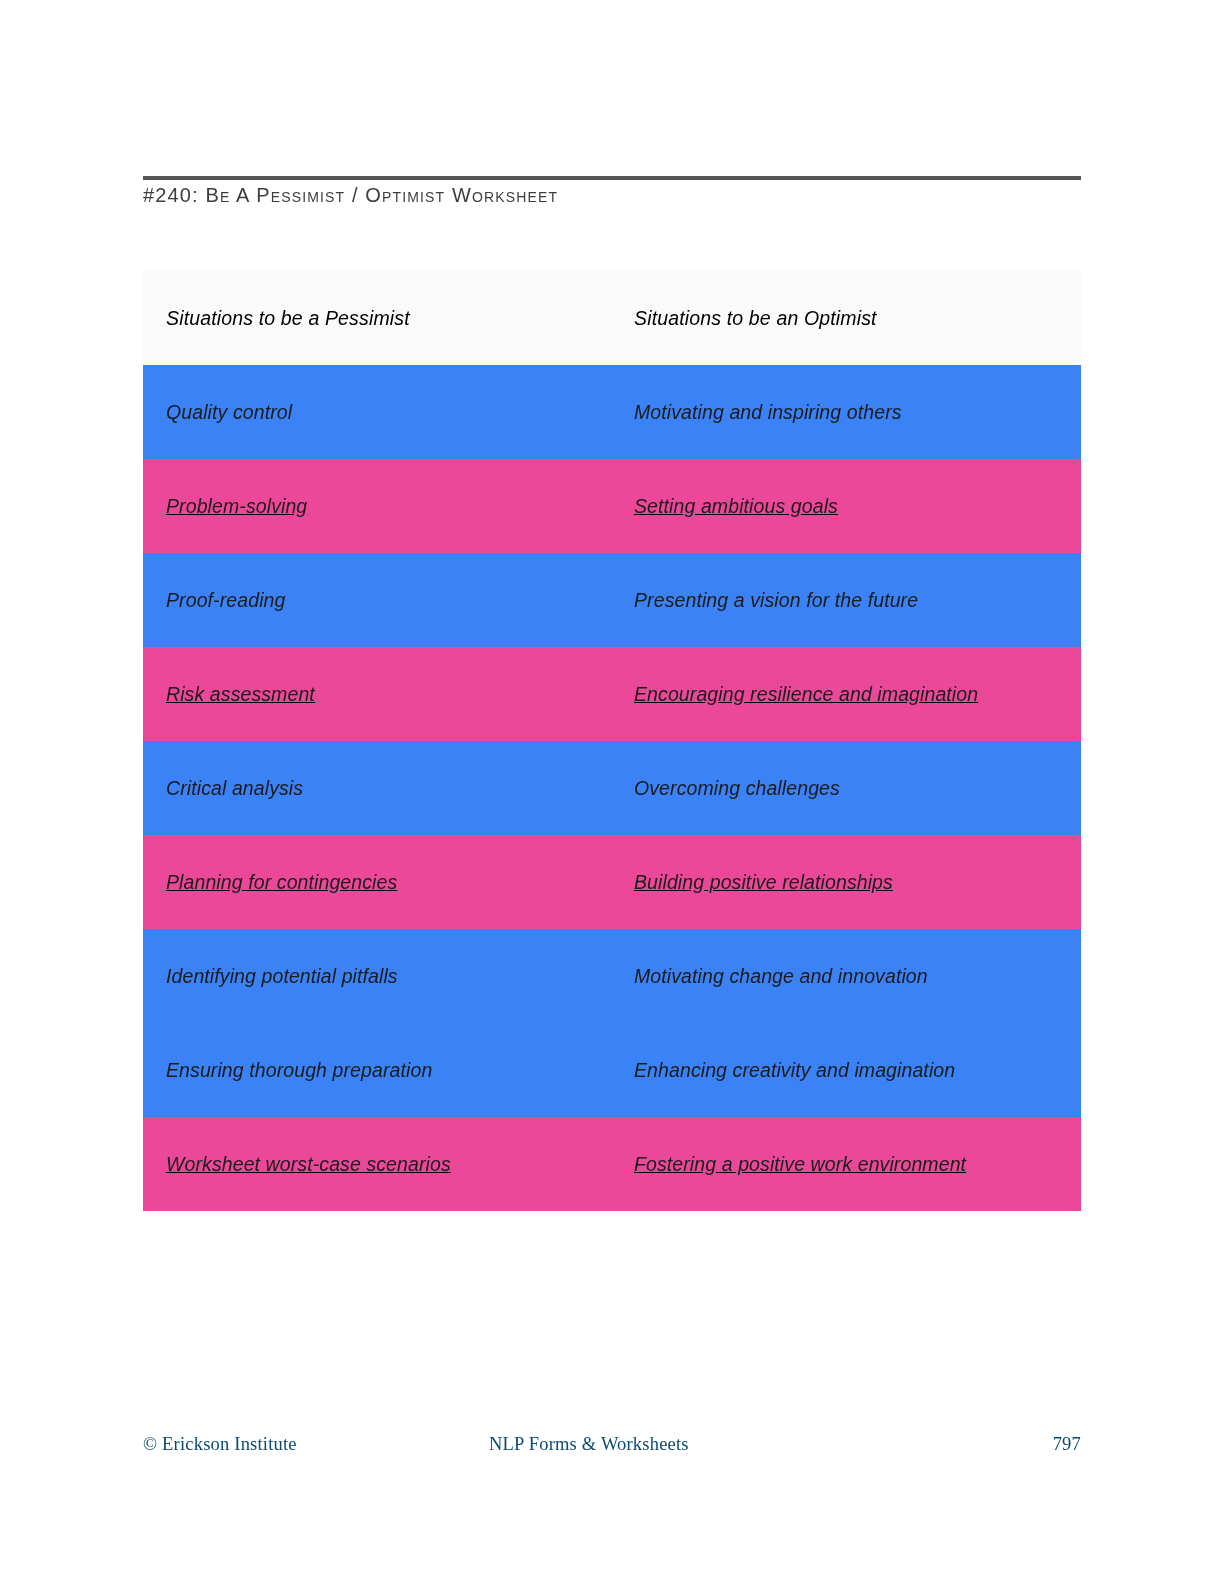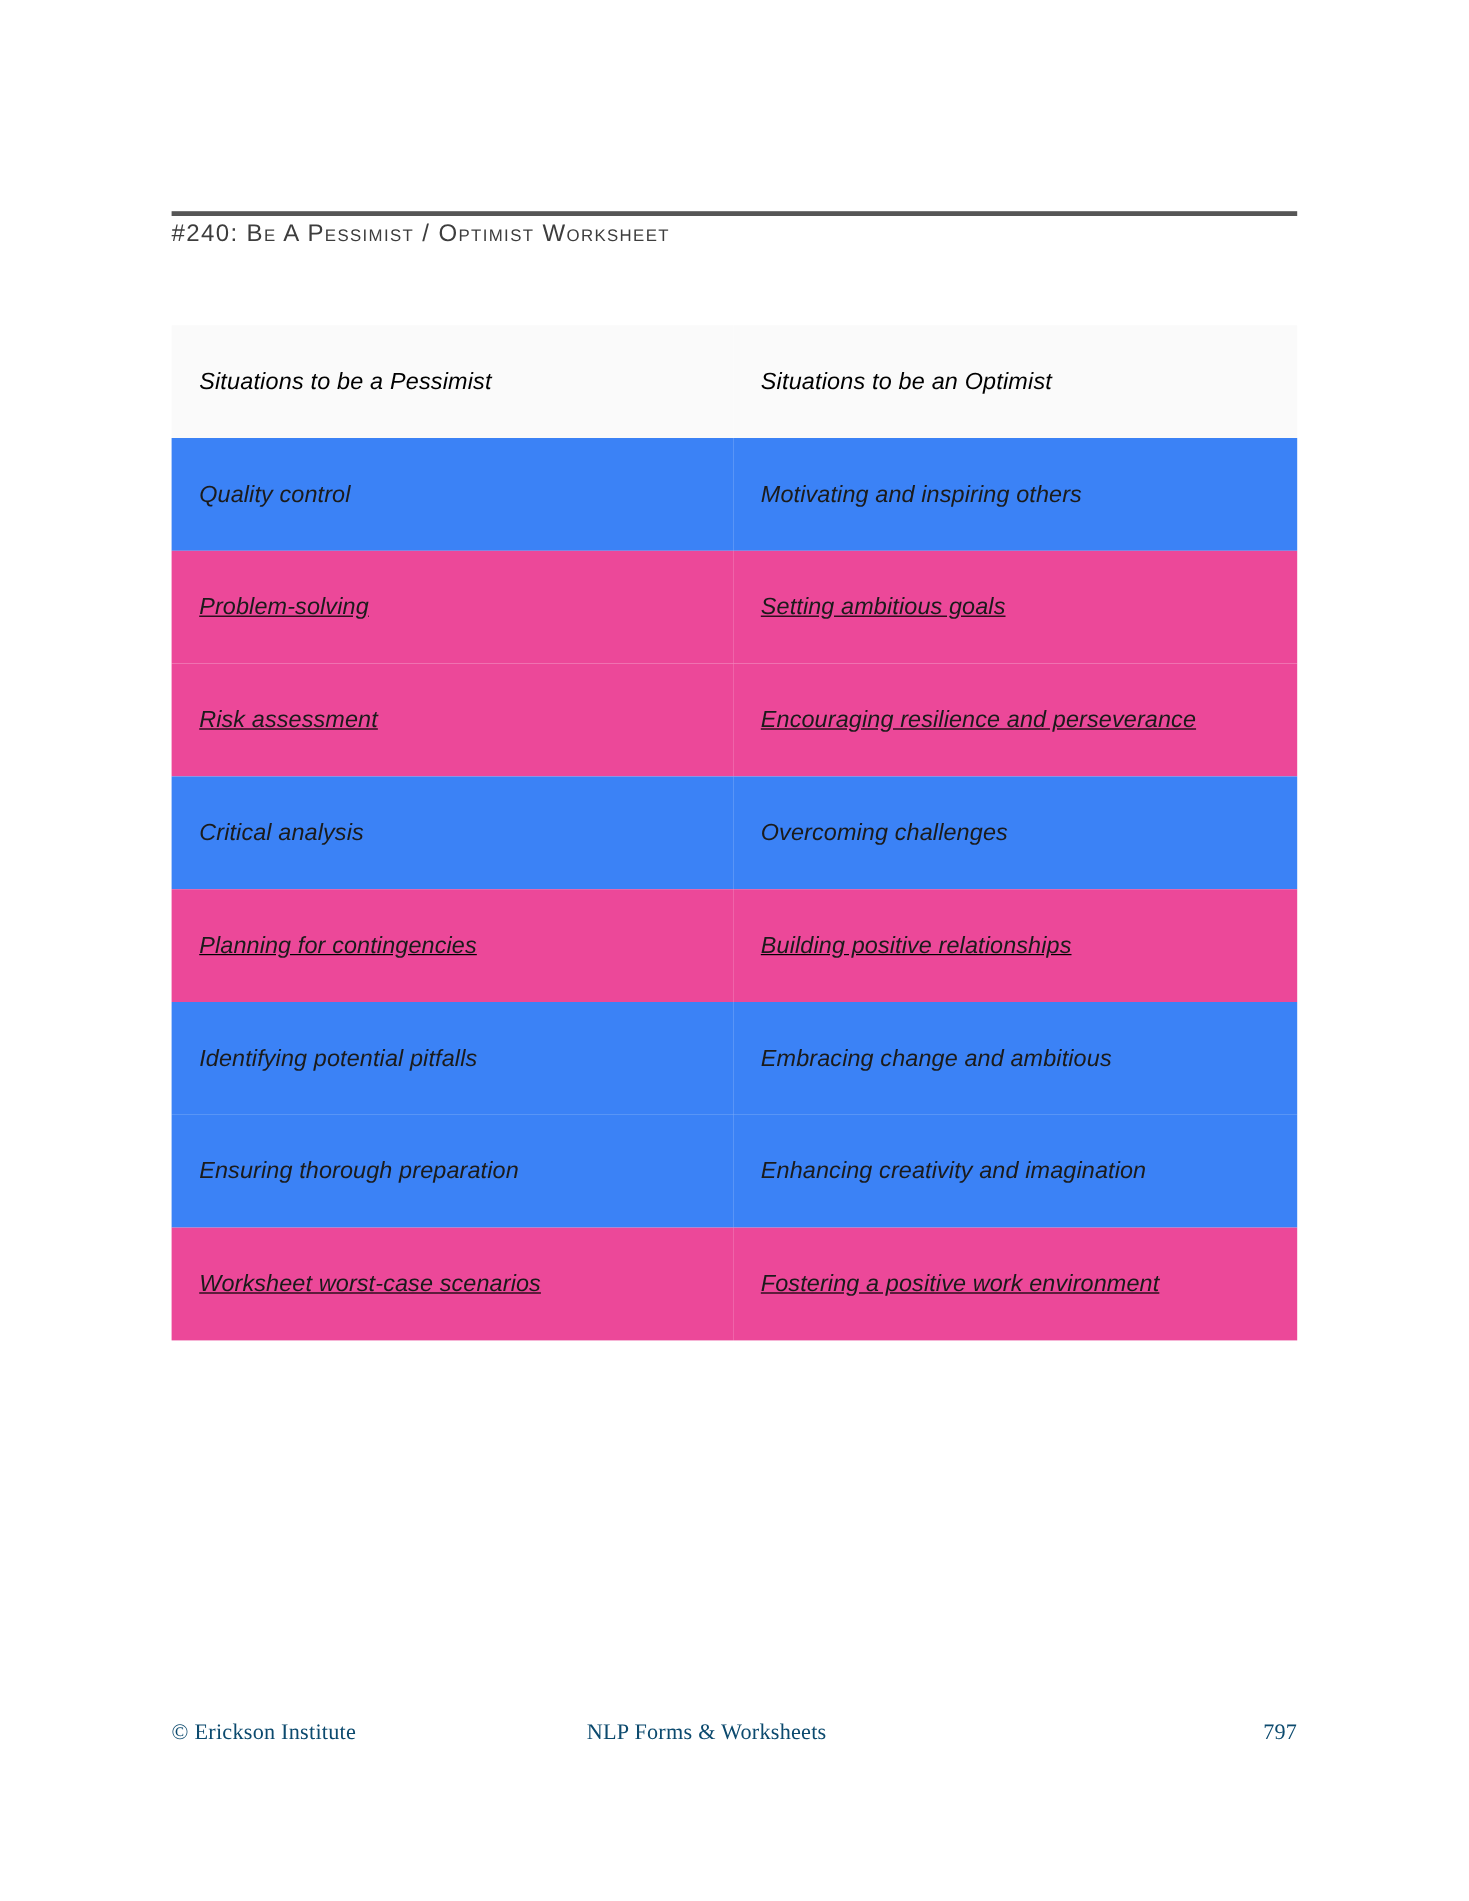--- a/index.html
+++ b/index.html
@@ -147,35 +147,39 @@
     </thead>
     <tbody>
       <tr class="row-shaded">
         <td>Quality control</td>
         <td>Motivating and inspiring others</td>
       </tr>
       <tr class="row-plain">
         <td>Problem-solving</td>
         <td>Setting ambitious goals</td>
       </tr>
+      <tr class="row-shaded">
+        <td>Proof-reading</td>
+        <td>Presenting a vision for the future</td>
+      </tr>
       <tr class="row-plain">
         <td>Risk assessment</td>
-        <td>Encouraging resilience and perseverance</td>
+        <td>Encouraging resilience and imagination</td>
       </tr>
       <tr class="row-shaded">
         <td>Critical analysis</td>
         <td>Overcoming challenges</td>
       </tr>
       <tr class="row-plain">
         <td>Planning for contingencies</td>
         <td>Building positive relationships</td>
       </tr>
       <tr class="row-shaded">
         <td>Identifying potential pitfalls</td>
-        <td>Embracing change and ambitious</td>
+        <td>Motivating change and innovation</td>
       </tr>
       <tr class="row-shaded">
         <td>Ensuring thorough preparation</td>
         <td>Enhancing creativity and imagination</td>
       </tr>
       <tr class="row-plain">
         <td>Worksheet worst-case scenarios</td>
         <td>Fostering a positive work environment</td>
       </tr>
     </tbody>

